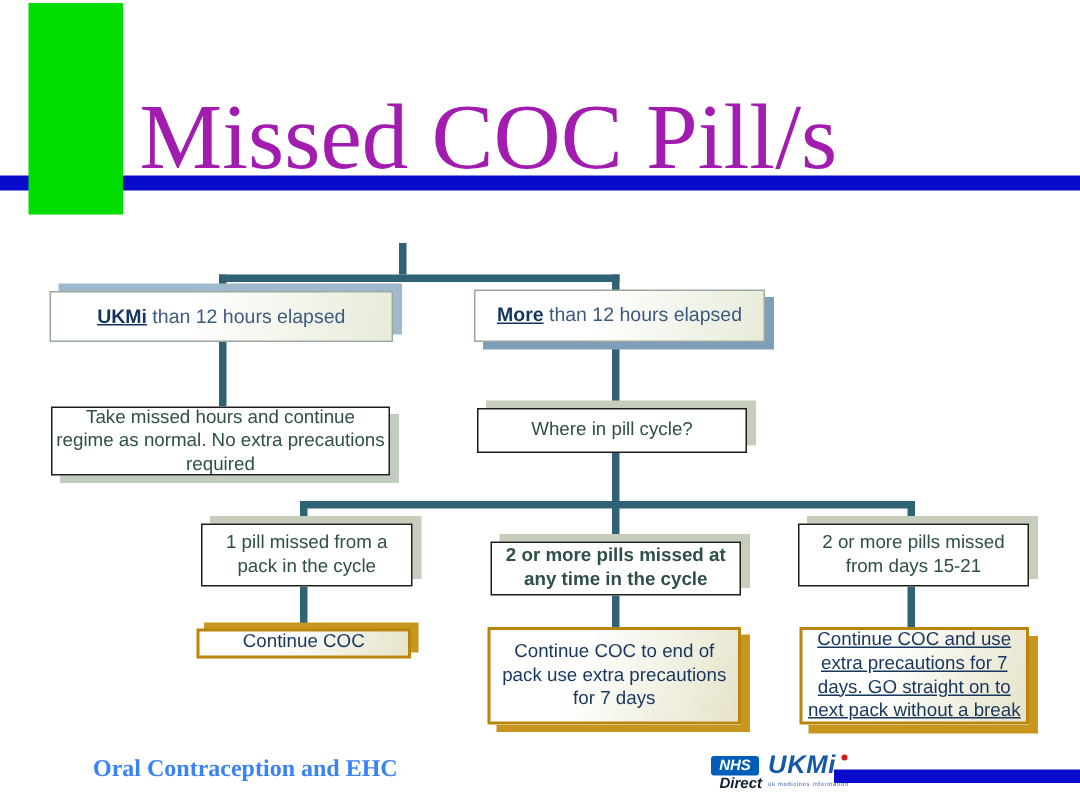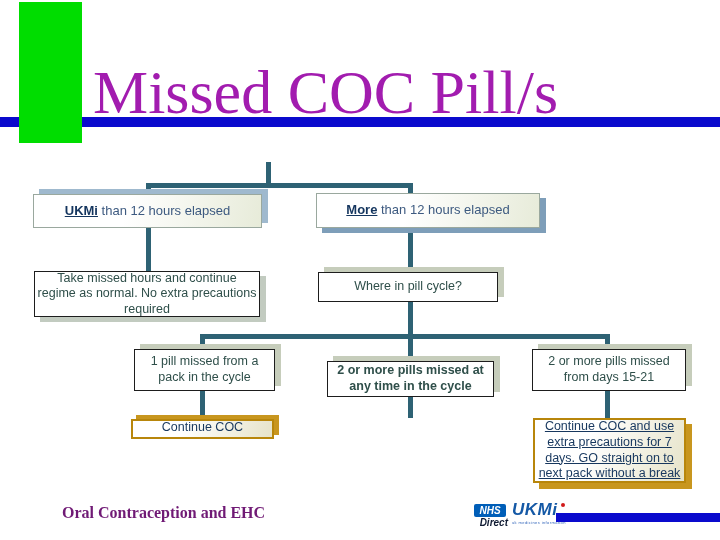--- a/index.html
+++ b/index.html
@@ -42,21 +42,21 @@
   .sh-gold-ur-s{box-shadow:5px -4px 0 0 #C8961E;}
   .sh-steel-ur{box-shadow:6px -5px 0 0 #9FB9CE;}
   .sh-steel-dr{box-shadow:6px 5px 0 0 #7E9EB9;}
   .sh-gray-dr{box-shadow:6px 5px 0 0 #C2CBC0;}
   .sh-gray-ur{box-shadow:6px -5px 0 0 #C6CDBB;}
   .root-label{font-weight:bold;text-decoration:underline;font-size:17px;letter-spacing:.5px;color:#14355E;}
   .bold-u{font-weight:bold;text-decoration:underline;color:#14355E;}
   
   .footer-text{
     position:absolute;left:62px;top:504px;
-    font-family:"Liberation Serif",serif;font-weight:bold;font-size:16px;color:#701a75;
+    font-family:"Liberation Serif",serif;font-weight:bold;font-size:16px;color:#3b82f6;
   }
   .nhs-logo{position:absolute;left:474px;top:504px;width:34px;text-align:center;z-index:3;}
   .nhs-badge{
     width:32px;height:13px;background:#005EB8;border-radius:2px;color:#ffffff;
     font-weight:bold;font-style:italic;font-size:10px;line-height:13px;text-align:center;
   }
   .nhs-direct{font-weight:bold;font-style:italic;font-size:10px;color:#101B33;line-height:11px;text-align:right;}
   .ukmi-logo{position:absolute;left:512px;top:501px;z-index:3;}
   .ukmi-text{font-weight:bold;font-style:italic;font-size:17px;color:#1559A6;letter-spacing:.5px;line-height:17px;}
   .ukmi-dot{position:absolute;right:1px;top:2px;width:4px;height:4px;background:#D11A1A;border-radius:50%;}
@@ -85,21 +85,21 @@
   <div class="conn" style="left:408px;top:334px;width:5px;height:27px;"></div>
   <div class="conn" style="left:200px;top:391px;width:5px;height:28px;"></div>
   <div class="conn" style="left:408px;top:397px;width:5px;height:21px;"></div>
   <div class="conn" style="left:605px;top:391px;width:5px;height:27px;"></div>
 
 
   <div class="box steel sh-steel-ur" style="left:33px;top:194px;width:229px;height:34px;">
     <span><span class="bold-u">UKMi</span><span> than 12 hours elapsed</span></span>
   </div>
 
-  <div class="box steel sh-steel-dr" style="left:316px;top:193px;width:224px;height:35px;">
+  <div class="box steel sh-steel-dr" style="left:316px;top:193px;width:194px;height:35px;">
     <span><span class="bold-u">More</span><span> than 12 hours elapsed</span></span>
   </div>
 
   <div class="box plain sh-gray-dr" style="left:34px;top:271px;width:226px;height:46px;">
     <span>Take missed hours and continue regime as normal. No extra precautions required</span>
   </div>
 
   <div class="box plain sh-gray-ur" style="left:318px;top:272px;width:180px;height:30px;">
     <span>Where in pill cycle?</span>
   </div>
@@ -113,20 +113,23 @@
   </div>
 
   <div class="box plain sh-gray-ur" style="left:532px;top:349px;width:154px;height:42px;">
     <span>2 or more pills missed from days 15-21</span>
   </div>
 
   <div class="box gold sh-gold-ur-s" style="left:131px;top:419px;width:143px;height:20px;align-items:flex-end;">
     <span>Continue COC</span>
   </div>
 
+  <div class="box gold sh-gold-dr" style="left:325px;top:418px;width:169px;height:65px;">
+    <span>Continue COC to end of pack use extra precautions for 7 days</span>
+  </div>
 
   <div class="box gold sh-gold-dr2" style="left:533px;top:418px;width:153px;height:65px;text-decoration:underline;">
     <span>Continue COC and use extra precautions for 7 days. GO straight on to next pack without a break</span>
   </div>
 
   <div class="footer-text">Oral Contraception and EHC</div>
 
   <div class="nhs-logo">
     <div class="nhs-badge">NHS</div>
     <div class="nhs-direct">Direct</div>

